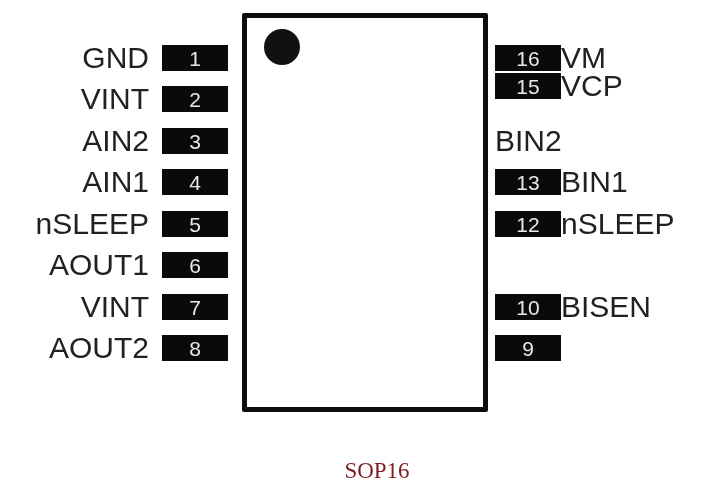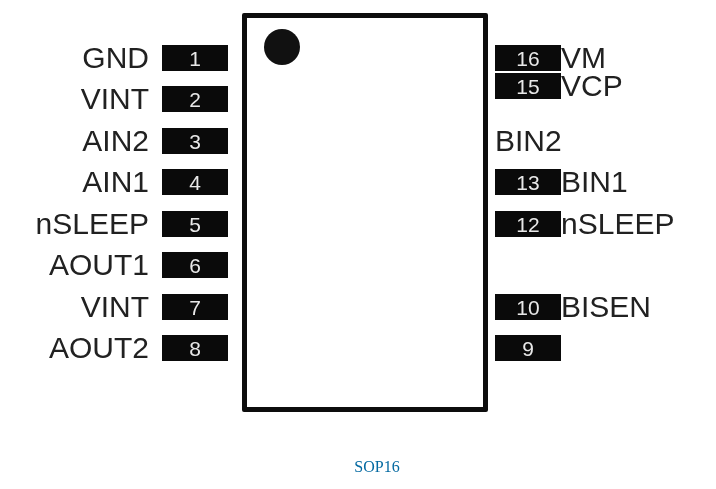--- a/index.html
+++ b/index.html
@@ -60,22 +60,22 @@
     font-size: 21px;
     line-height: 1;
   }
   .package-label {
     position: absolute;
     left: 242px;
     top: 458px;
     width: 270px;
     text-align: center;
     font-family: "Liberation Serif", serif;
-    font-size: 16px;
-    color: #0369a1;
+    font-size: 23px;
+    color: #7f1d1d;
   }
 </style>
 </head>
 <body>
 
 <div class="canvas">
 
   <div class="ic-body">
     <div class="pin1-dot"></div>
   </div>

